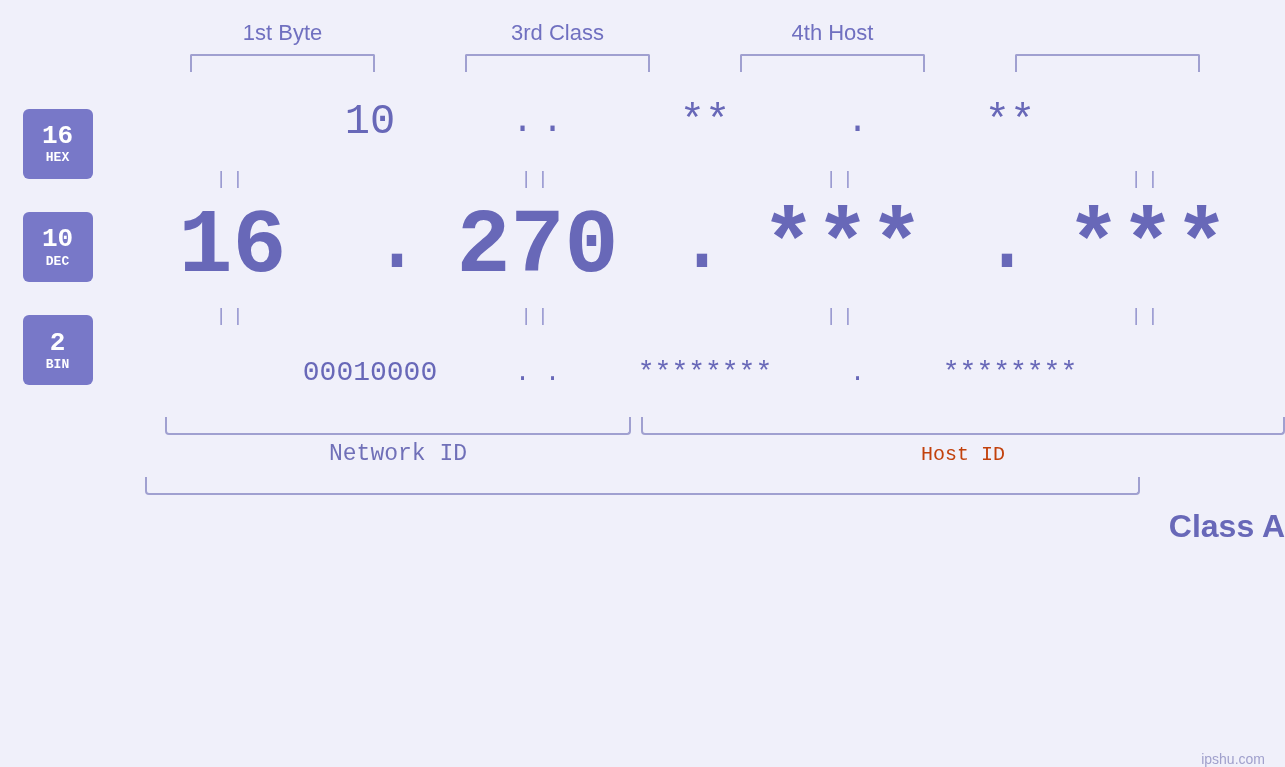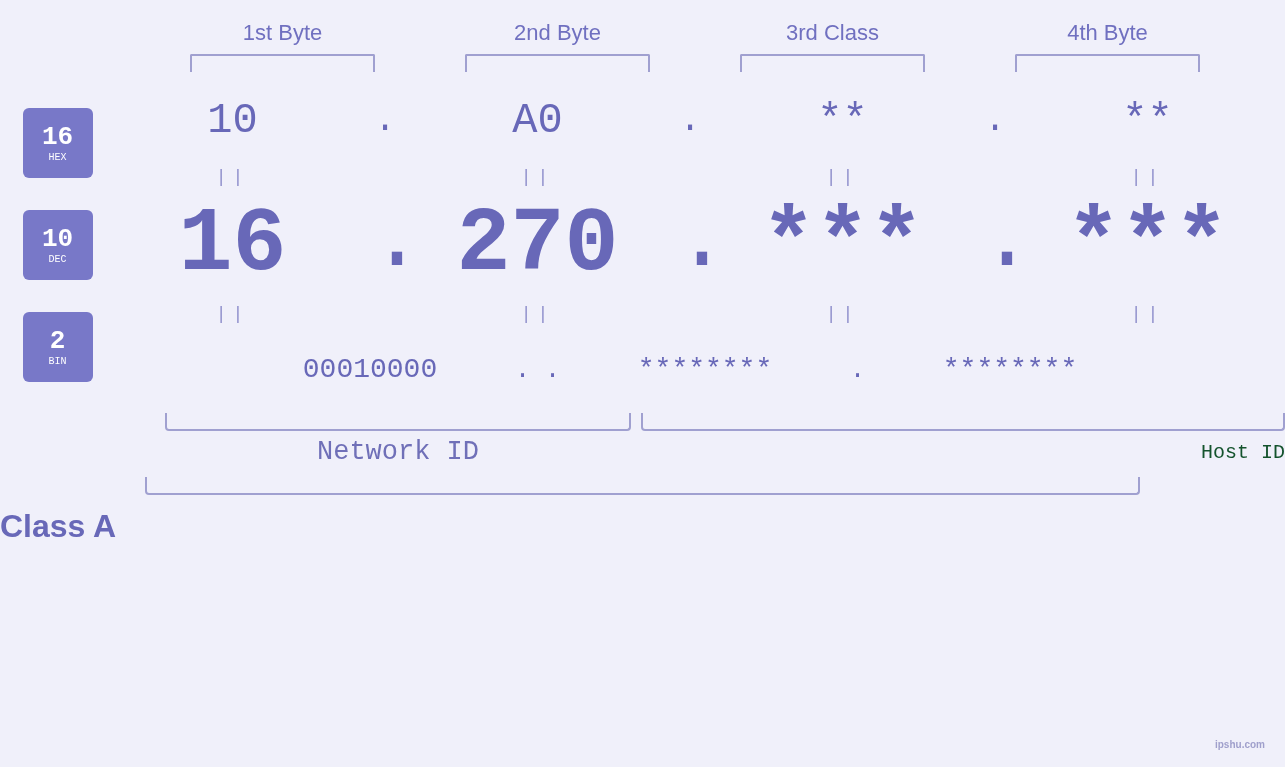--- a/index.html
+++ b/index.html
@@ -85,22 +85,22 @@
       border-radius: 6px;
     }
 
     .label-badge .num {
       font-size: 26px;
       font-weight: bold;
       line-height: 1.1;
     }
 
     .label-badge .base {
-      font-size: 10px;
-      font-weight: normal;
+      font-size: 13px;
+      font-weight: bold;
     }
 
     .values-area {
       flex: 1;
       display: flex;
       flex-direction: column;
     }
 
     .value-row {
       display: flex;
@@ -153,48 +153,46 @@
       font-size: 18px;
       letter-spacing: 6px;
     }
 
     .bottom-brackets {
       display: flex;
       margin-bottom: 5px;
     }
 
     .class-label-row {
-      text-align: left;
+      text-align: right;
       color: #6868b8;
       font-size: 32px;
       font-weight: bold;
       margin-top: 8px;
       font-family: Arial, sans-serif;
     }
 
     .watermark {
       position: absolute;
-      bottom: 17px;
+      bottom: 0;
       right: 20px;
       color: #a0a0cc;
-      font-size: 10px;
+      font-size: 14px;
       font-family: Arial, sans-serif;
-      font-weight: bold;
     }
   </style>
 </head>
 <body>
 
 <div class="main-container">
 
   <div class="byte-headers">
     <div class="byte-header">1st Byte</div>
-    <div class="byte-header">2nd Byte</div>
     <div class="byte-header">3rd Class</div>
-    <div class="byte-header">4th Byte</div>
+    <div class="byte-header">4th Host</div>
   </div>
 
   <div class="brackets-row">
     <div class="bracket-cell">
       <div class="bracket"></div>
     </div>
     <div class="bracket-cell">
       <div class="bracket"></div>
     </div>
     <div class="bracket-cell">
@@ -222,23 +220,20 @@
       </div>
     </div>
 
     <div class="values-area">
 
       <div class="value-row hex-row">
         <div class="value-cell">
           <span class="value-text">10</span>
         </div>
         <span style="color:#6868b8;font-size:36px;width:30px;text-align:center;">.</span>
-        <div class="value-cell">
-          <span class="value-text">A0</span>
-        </div>
         <span style="color:#6868b8;font-size:36px;width:30px;text-align:center;">.</span>
         <div class="value-cell">
           <span class="value-text">**</span>
         </div>
         <span style="color:#6868b8;font-size:36px;width:30px;text-align:center;">.</span>
         <div class="value-cell">
           <span class="value-text">**</span>
         </div>
       </div>
 
@@ -299,22 +294,22 @@
   </div>
 
   <div style="margin-left:145px; margin-top:5px;">
     <div class="bottom-brackets">
 
       <div style="width:550px; height:18px; border:2px solid #a0a0d0; border-top:none; border-radius:0 0 4px 4px; margin-left:20px;"></div>
 
       <div style="width:760px; height:18px; border:2px solid #a0a0d0; border-top:none; border-radius:0 0 4px 4px; margin-left:10px;"></div>
     </div>
     <div style="display:flex; align-items:center; margin-top:6px;">
-      <div style="width:550px; text-align:center; color:#7070b8; font-size:27px; font-family:'Courier New',monospace; margin-left:20px;">Network ID</div>
-      <div style="width:760px; text-align:right; color:#14532d; font-size:20px; font-family:'Courier New',monospace; margin-left:10px;">Host ID</div>
+      <div style="width:550px; text-align:center; color:#7070b8; font-size:23px; font-family:'Courier New',monospace; margin-left:20px;">Network ID</div>
+      <div style="width:760px; text-align:center; color:#c2410c; font-size:20px; font-family:'Courier New',monospace; margin-left:10px;">Host ID</div>
     </div>
   </div>
 
   <div style="margin:10px 145px 5px 145px;">
     <div style="width:100%; height:18px; border:2px solid #a0a0d0; border-top:none; border-radius:0 0 4px 4px;"></div>
   </div>
 
   <div class="class-label-row">Class A</div>
 
 </div>

